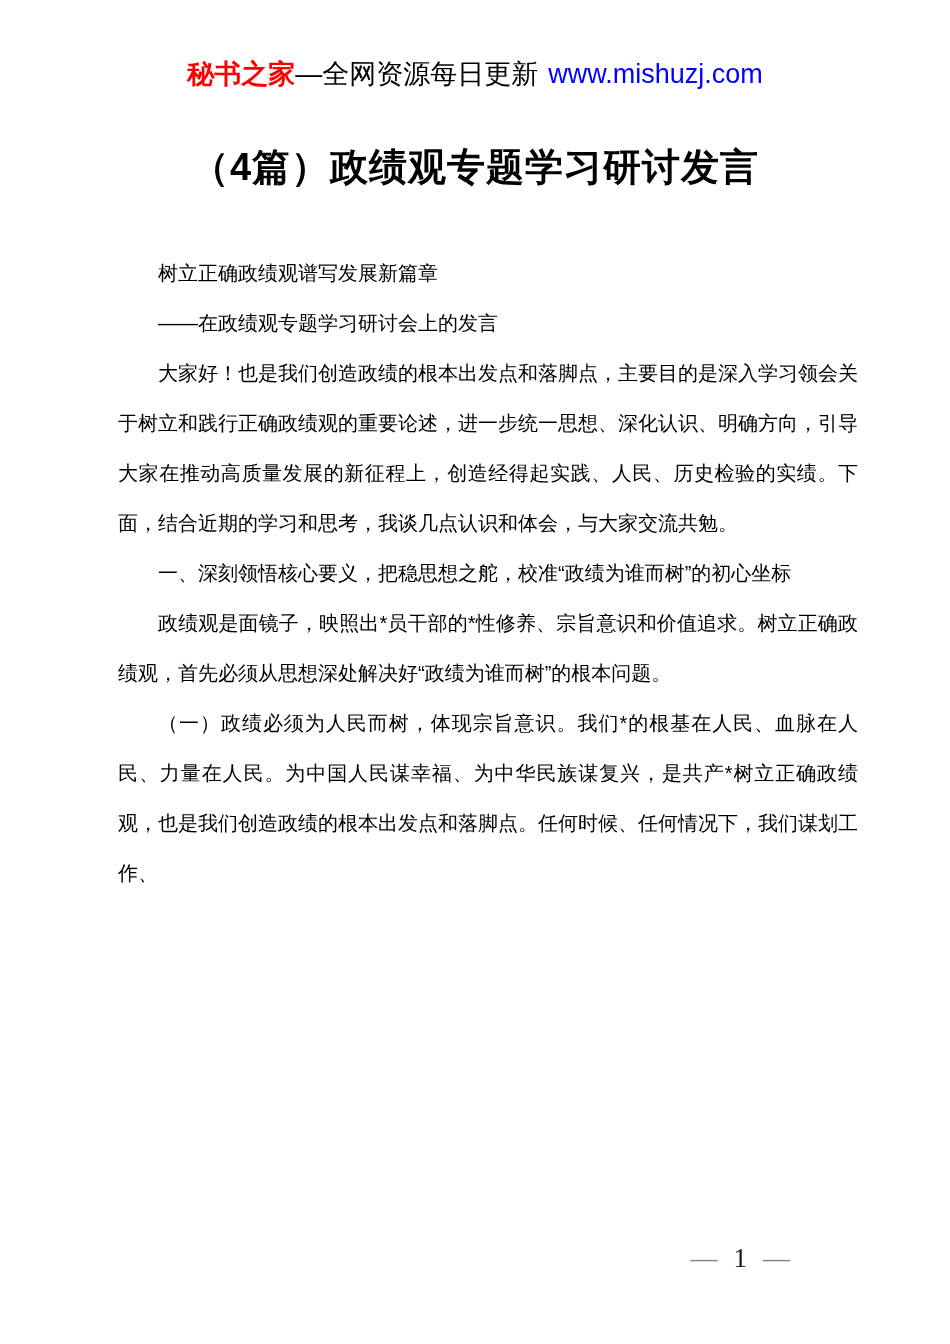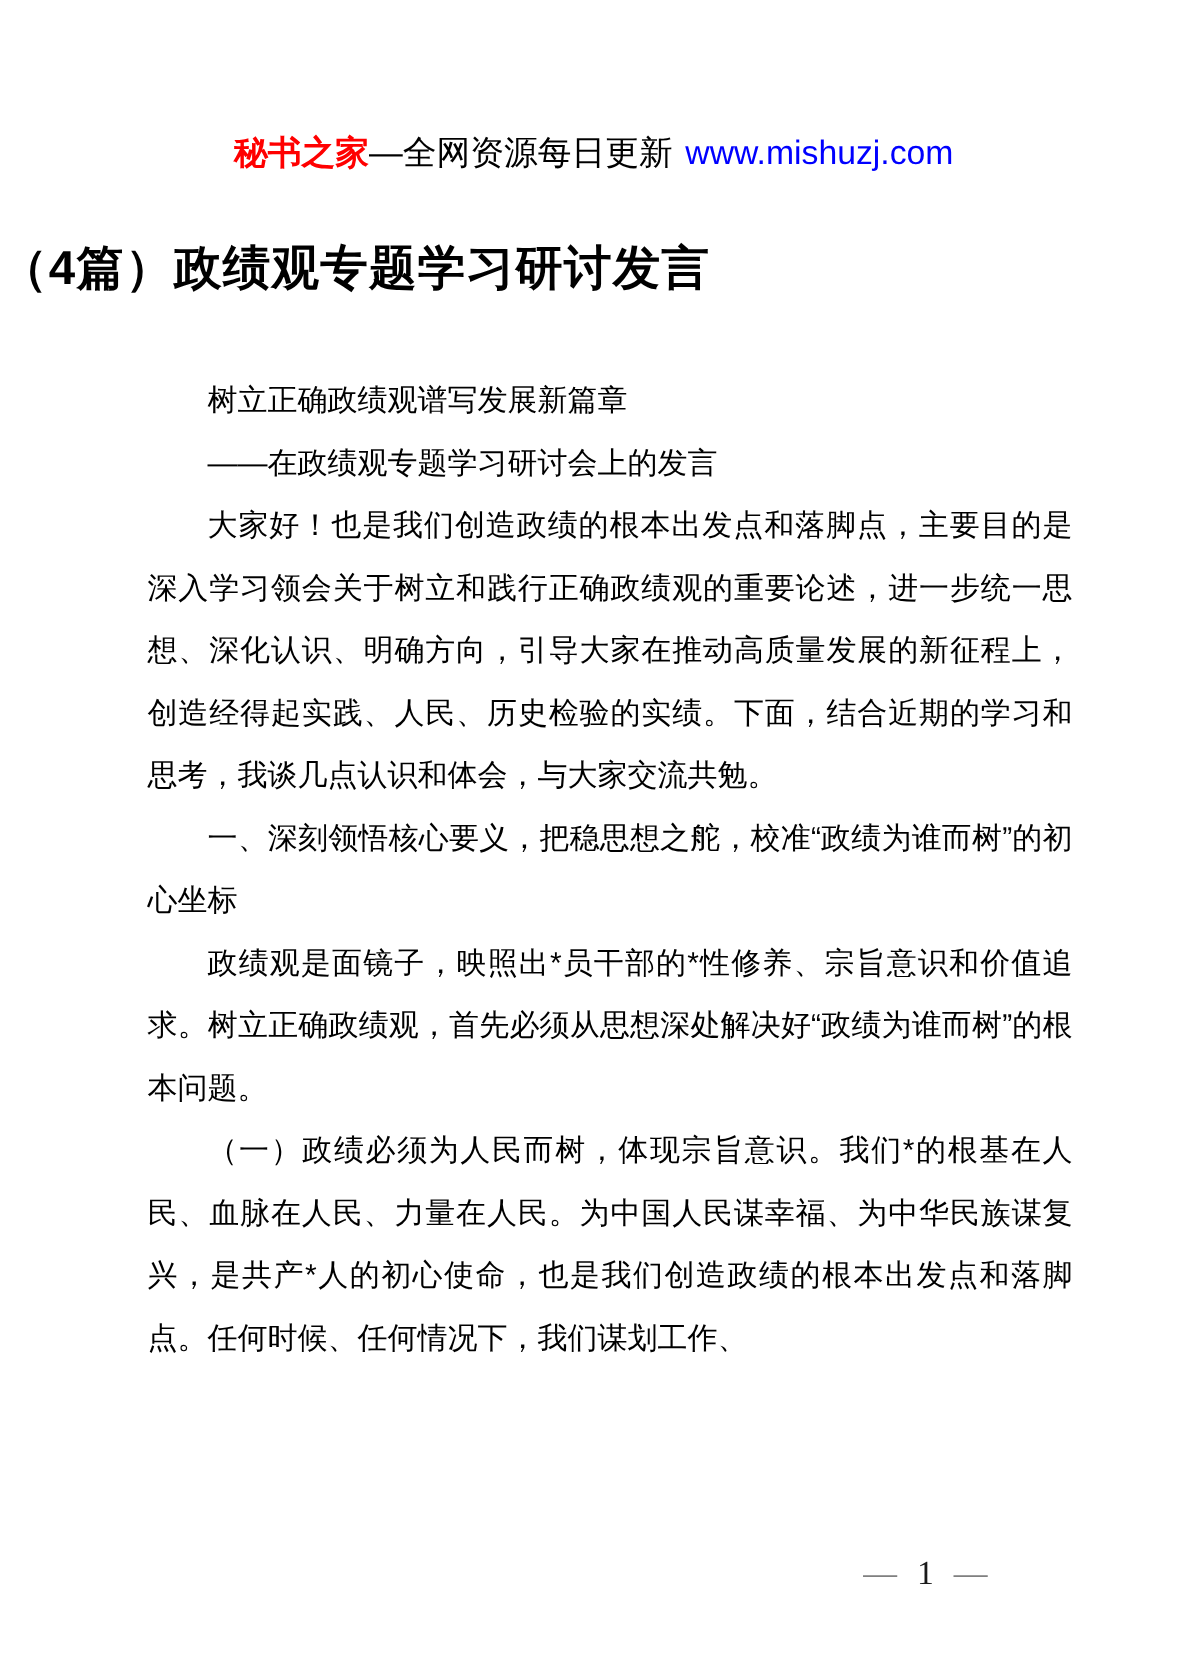--- a/index.html
+++ b/index.html
@@ -8,39 +8,40 @@
     position: relative;
     width: 950px;
     height: 1344px;
     margin: 0 auto;
     background: #ffffff;
     color: #000000;
     font-family: "Liberation Sans", "DejaVu Sans", sans-serif;
     overflow: hidden;
   }
   .site-header {
-    padding-top: 108px;
+    padding-top: 60px;
     text-align: center;
     font-size: 27px;
     line-height: 1.1;
     white-space: nowrap;
   }
   .brand   { color: #ff0000; font-weight: bold; }
   .tagline { color: #000000; }
   .url     { color: #0000ff; margin-left: 10px; }
   .doc-title {
     margin-top: 55px;
+    text-align: center;
     font-size: 38px;
     font-weight: bold;
     line-height: 1.2;
     letter-spacing: 1px;
   }
   .doc-body {
     margin: 58px 92px 0 118px;
-    font-size: 24px;
+    font-size: 20px;
     line-height: 50px;
     text-align: justify;
   }
   .para   { margin: 0; }
   .indent { text-indent: 2em; }
   .flush  { text-indent: 0; }
   .bold   { font-weight: normal; }
   .page-footer {
     position: absolute;
     right: 160px;
@@ -64,20 +65,20 @@
 
   <h1 class="doc-title">（4篇）政绩观专题学习研讨发言</h1>
 
   <main class="doc-body">
 
   <p class="para indent">树立正确政绩观谱写发展新篇章</p>
       <p class="para indent">——在政绩观专题学习研讨会上的发言</p>
       <p class="para indent">大家好！也是我们创造政绩的根本出发点和落脚点，主要目的是深入学习领会关于树立和践行正确政绩观的重要论述，进一步统一思想、深化认识、明确方向，引导大家在推动高质量发展的新征程上，创造经得起实践、人民、历史检验的实绩。下面，结合近期的学习和思考，我谈几点认识和体会，与大家交流共勉。</p>
       <p class="para indent bold">一、深刻领悟核心要义，把稳思想之舵，校准“政绩为谁而树”的初心坐标</p>
       <p class="para indent">政绩观是面镜子，映照出*员干部的*性修养、宗旨意识和价值追求。树立正确政绩观，首先必须从思想深处解决好“政绩为谁而树”的根本问题。</p>
-      <p class="para indent">（一）政绩必须为人民而树，体现宗旨意识。我们*的根基在人民、血脉在人民、力量在人民。为中国人民谋幸福、为中华民族谋复兴，是共产*人的初心使命，也是我们创造政绩的根本出发点和落脚点。任何时候、任何情况下，我们谋划工作、</p>
+      <p class="para indent">（一）政绩必须为人民而树，体现宗旨意识。我们*的根基在人民、血脉在人民、力量在人民。为中国人民谋幸福、为中华民族谋复兴，是共产*树立正确政绩观，也是我们创造政绩的根本出发点和落脚点。任何时候、任何情况下，我们谋划工作、</p>
     </main>
 
   <footer class="page-footer">
     <span class="dash">—</span><span class="num">1</span><span class="dash">—</span>
   </footer>
 
 </div>
 
 </body></html>

